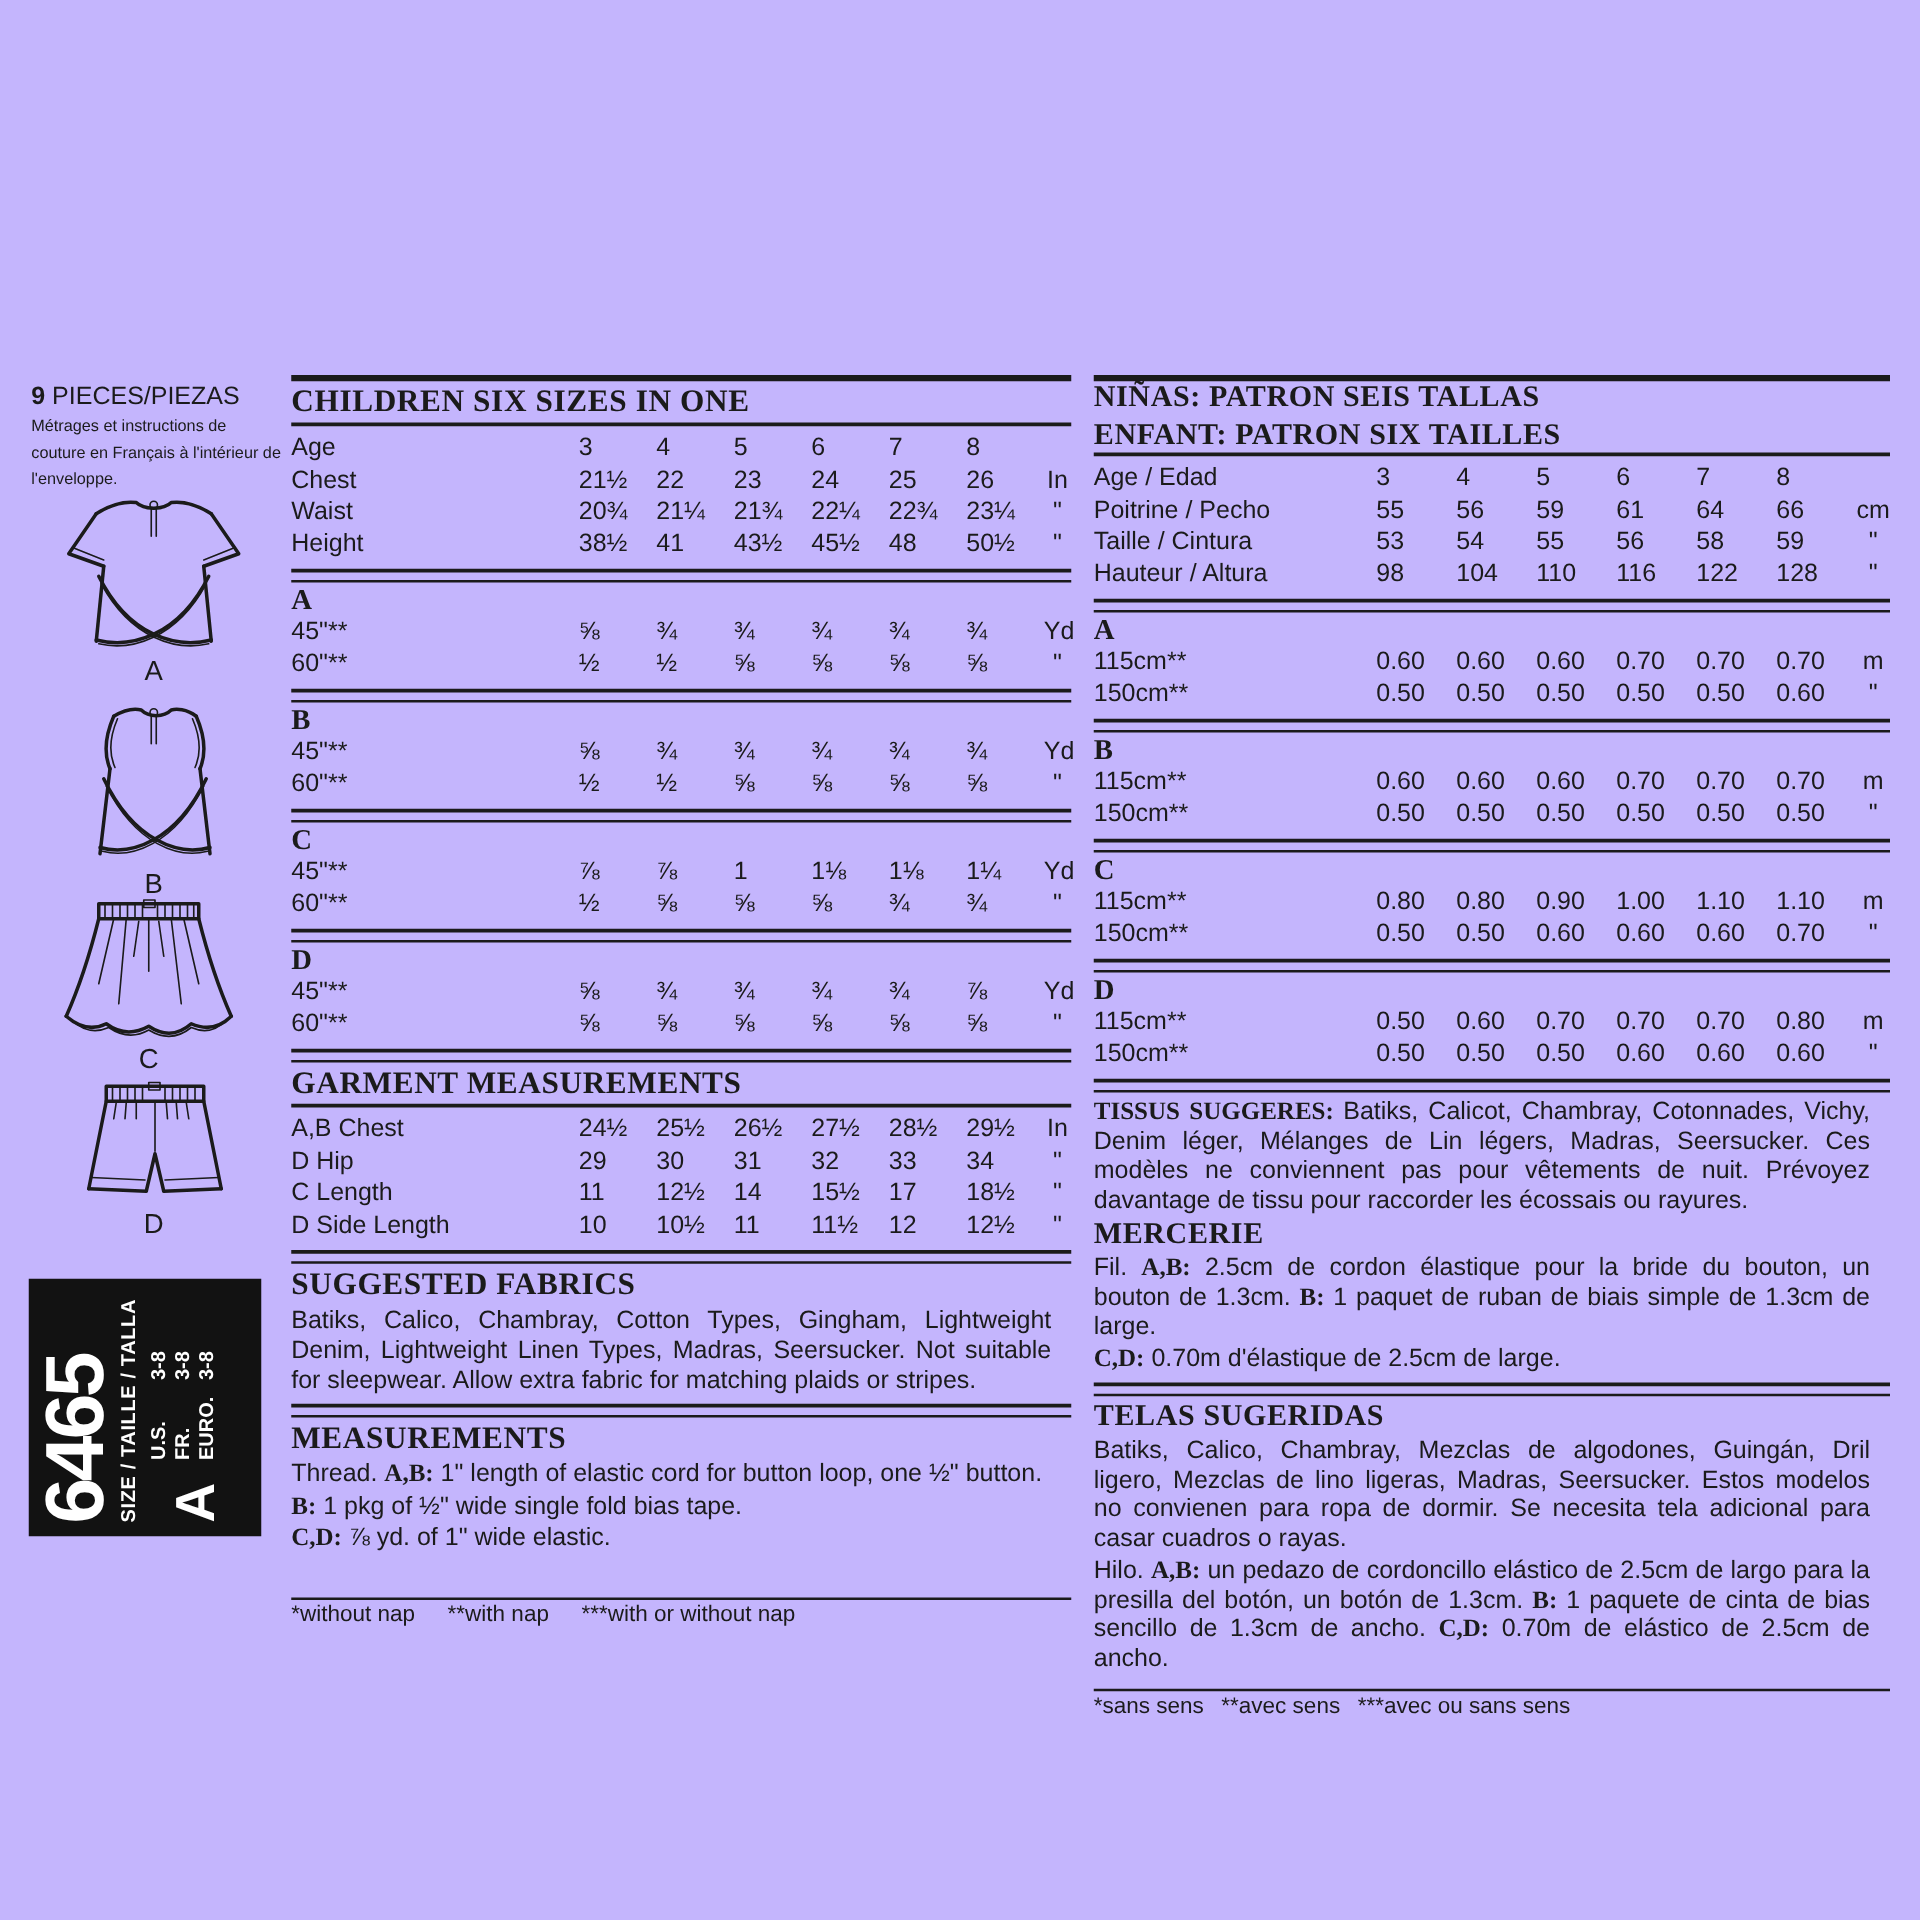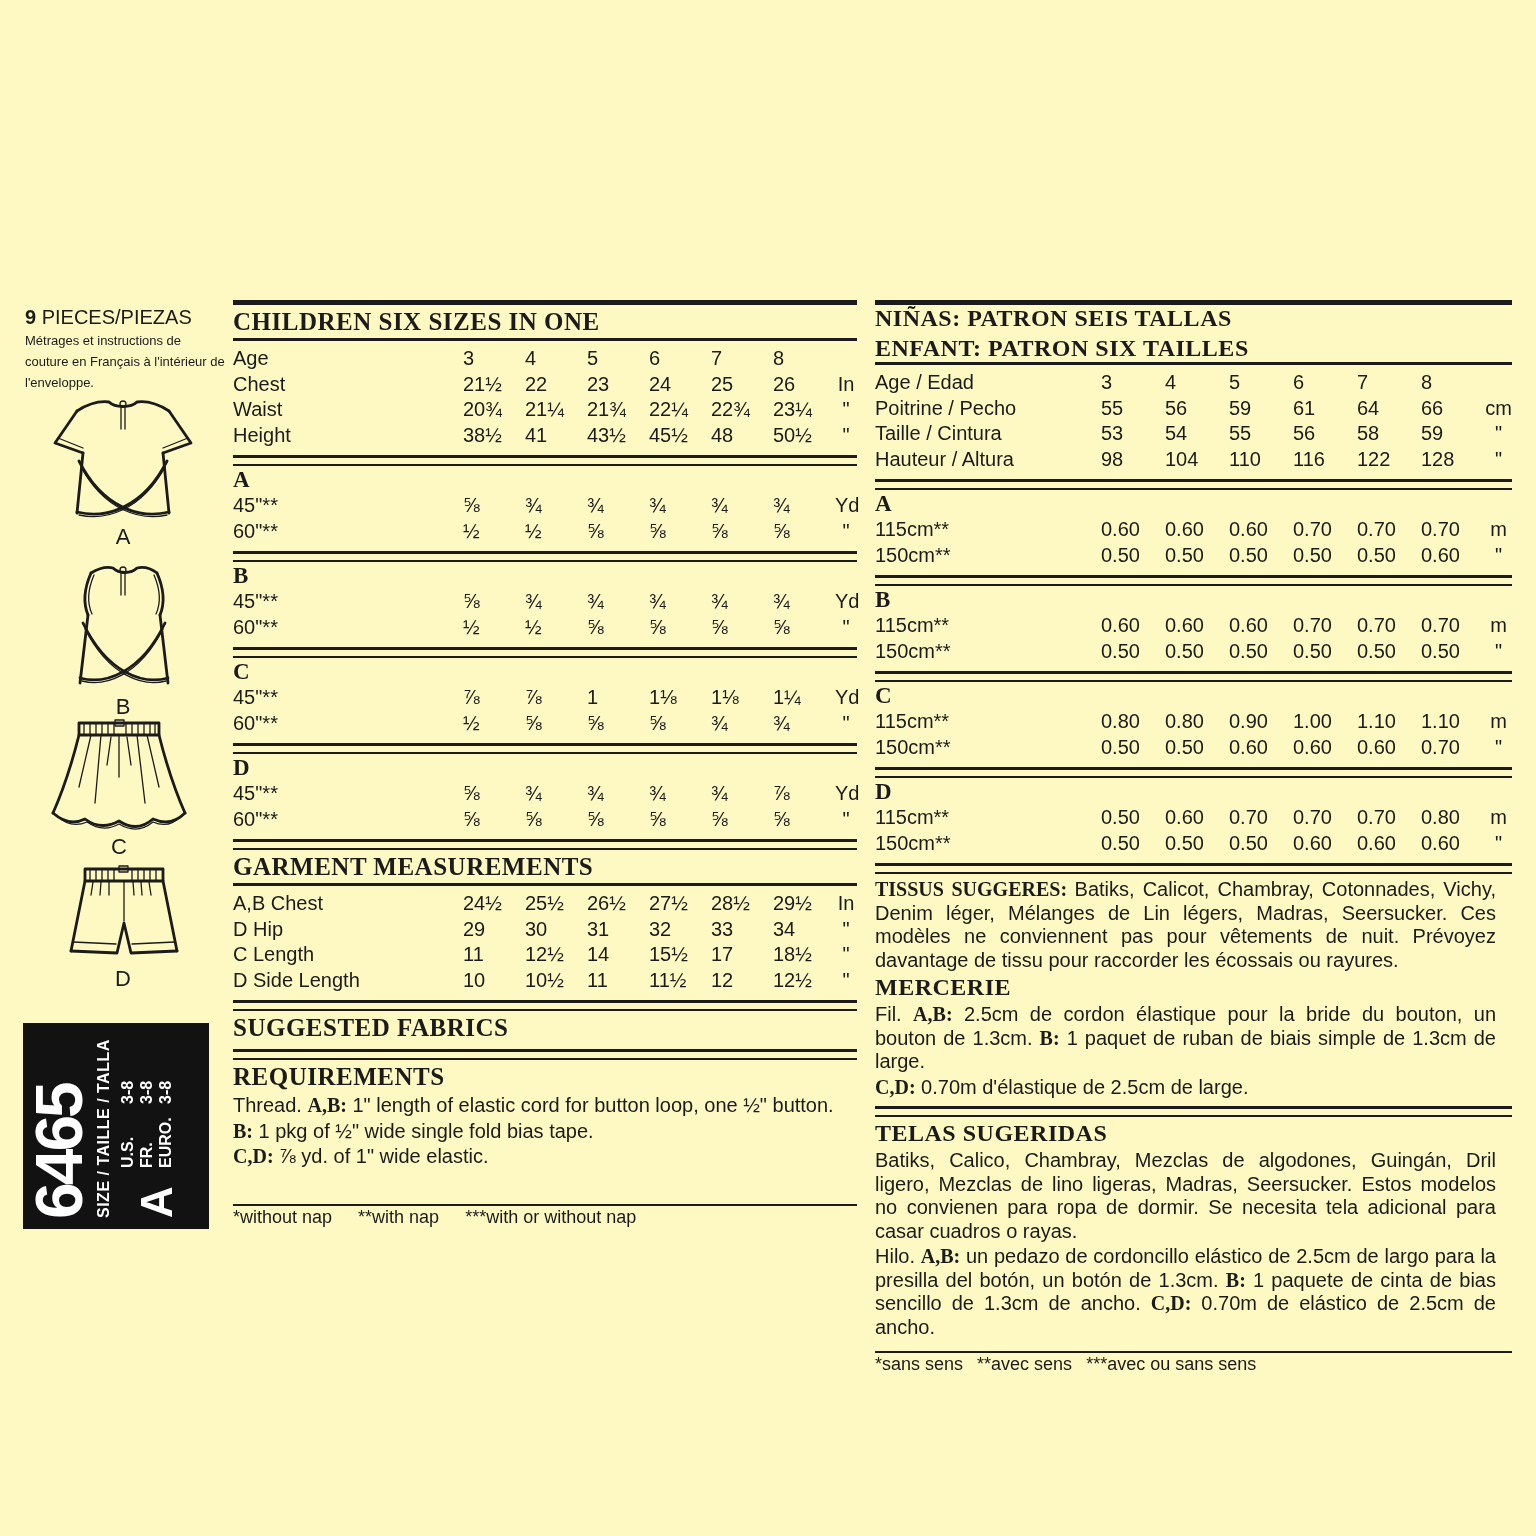--- a/index.html
+++ b/index.html
@@ -1,16 +1,16 @@
 <!DOCTYPE html>
 <html><head>
 <meta charset="utf-8">
 <style>
   html,body{margin:0;padding:0;background:#fff;}
-  .page{position:relative;width:1536px;height:1536px;background:#fef9c3;color:#1b1b1b;
+  .page{position:relative;width:1536px;height:1536px;background:#c4b5fd;color:#1b1b1b;
         font-family:"Liberation Sans",sans-serif;overflow:hidden;}
   
   .rt{border-top:5px solid #1b1b1b;height:0;margin-top:4px;}
   .rthin{border-top:3px solid #1b1b1b;height:0;}
   .rdbl{height:6px;border-top:3px solid #1b1b1b;border-bottom:2px solid #1b1b1b;margin-top:7px;}
   .rfoot{border-top:2px solid #1b1b1b;height:0;margin-top:12px;}
   
   .col{position:absolute;top:296px;}
   .col.english{left:233px;width:624px;}
   .col.foreign{left:875px;width:637px;}
@@ -345,23 +345,24 @@
           <span class="tv">11</span>
           <span class="tv">11½</span>
           <span class="tv">12</span>
           <span class="tv">12½</span>
           <span class="tu">"</span>
         </div>
     </div>
 
     <div class="rdbl"></div>
     <h2>SUGGESTED FABRICS</h2>
+    <p class="para">Batiks, Calico, Chambray, Cotton Types, Gingham, Lightweight Denim, Lightweight Linen Types, Madras, Seersucker. Not suitable for sleepwear. Allow extra fabric for matching plaids or stripes.</p>
 
     <div class="rdbl"></div>
-    <h2>REQUIREMENTS</h2>
+    <h2>MEASUREMENTS</h2>
     <div class="reqline"><span>Thread. </span><span class="bld">A,B:</span><span> 1" length of elastic cord for button loop, one ½" button.</span></div>
     <div class="reqline"><span class="bld">B:</span><span> 1 pkg of ½" wide single fold bias tape.</span></div>
     <div class="reqline"><span class="bld">C,D:</span><span> ⅞ yd. of 1" wide elastic.</span></div>
 
     <div class="rfoot" style="margin-top:34px"></div>
     <div class="foot">
       <span>*without nap</span><span>**with nap</span><span>***with or without nap</span>
     </div>
   </section>
 

